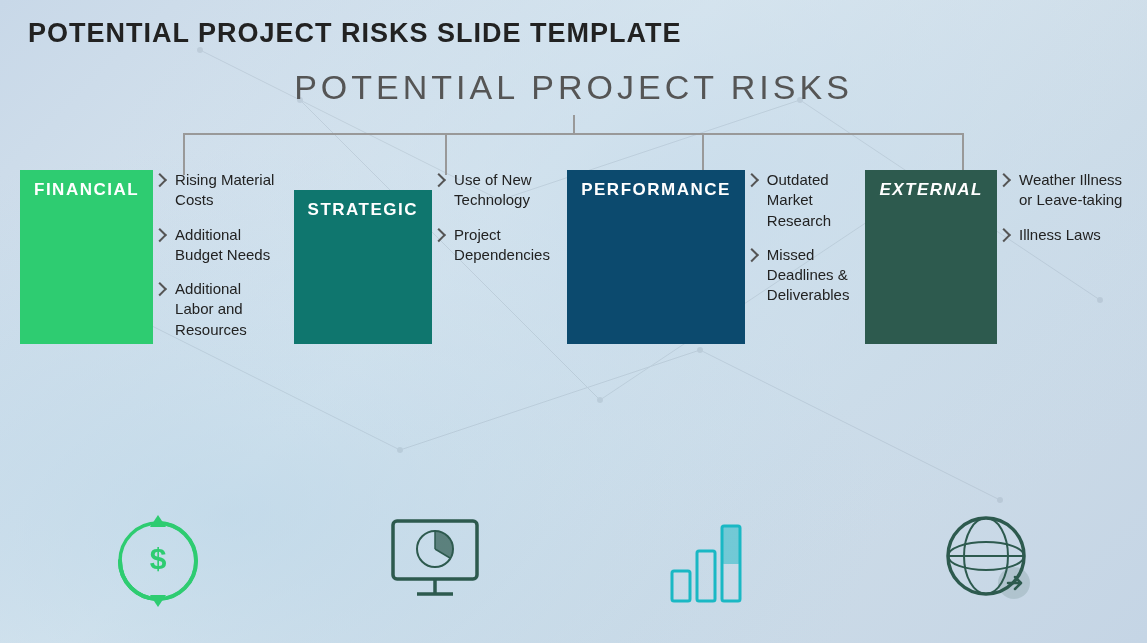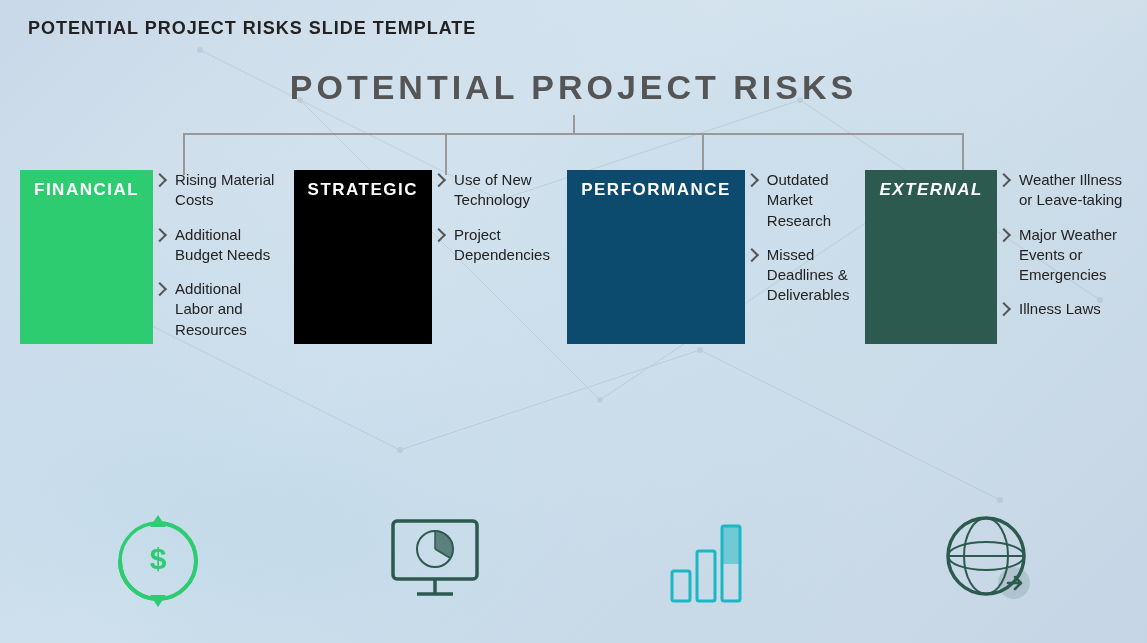--- a/index.html
+++ b/index.html
@@ -27,34 +27,34 @@
     .network-lines {
       position: absolute;
       inset: 0;
       opacity: 0.15;
     }
 
     .page-title {
       position: absolute;
       top: 18px;
       left: 28px;
-      font-size: 18px;
+      font-size: 27px;
       font-weight: 900;
       color: #222;
       letter-spacing: 1px;
       text-transform: uppercase;
     }
 
     .main-heading {
       position: absolute;
       top: 68px;
       left: 0; right: 0;
       text-align: center;
       font-size: 34px;
-      font-weight: 700;
+      font-weight: 400;
       color: #555;
       letter-spacing: 4px;
       text-transform: uppercase;
     }
 
     
     .connector-area {
       position: absolute;
       top: 115px;
       left: 60px;
@@ -115,21 +115,21 @@
       padding: 10px 14px;
       font-size: 17px;
       font-weight: 700;
       color: #fff;
       letter-spacing: 1.5px;
       text-transform: uppercase;
       margin-bottom: 10px;
     }
 
     .financial-header { background: #2ecc71; }
-    .strategic-header { background: #000000; }
+    .strategic-header { background: #0f766e; margin-top: 20px; }
     .performance-header { background: #0c4a6e; }
     .external-header { background: #2d5a4e; font-style: italic; }
 
     .col-items {
       padding: 0 4px;
       flex: 1;
     }
 
     .col-item {
       display: flex;
@@ -281,24 +281,20 @@
 
   <div class="column">
     <div class="col-header external-header">EXTERNAL</div>
     <div class="col-items">
       <div class="col-item">
         <div class="bullet"></div>
         <span>Weather Illness or Leave-taking</span>
       </div>
       <div class="col-item">
         <div class="bullet"></div>
-        <span>Major Weather Events or Emergencies</span>
-      </div>
-      <div class="col-item">
-        <div class="bullet"></div>
         <span>Illness Laws</span>
       </div>
     </div>
   </div>
 
 </div>
 
 <div class="icons-area">
 
   <div class="icon-cell">

